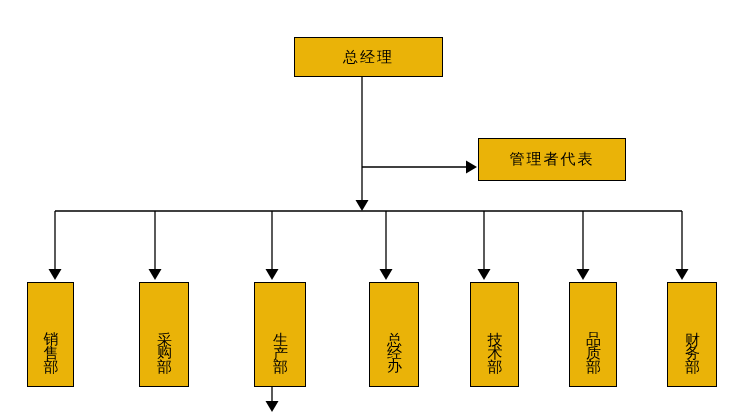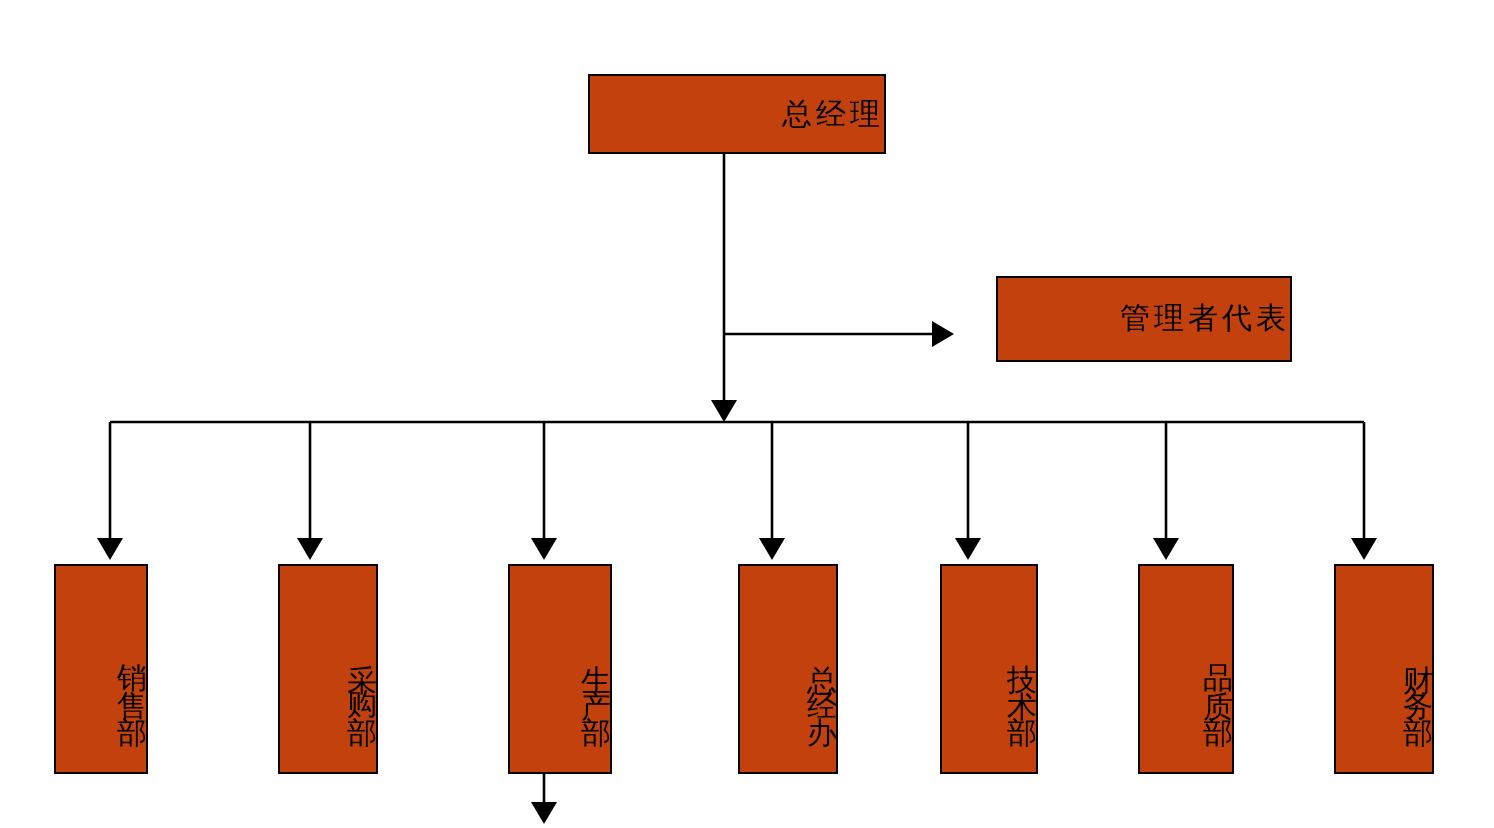--- a/index.html
+++ b/index.html
@@ -27,34 +27,34 @@
     stroke: #000000;
     stroke-width: 1.3;
   }
   .connectors polygon {
     fill: #000000;
     stroke: none;
   }
   .box {
     position: absolute;
     border: 1.5px solid #000000;
-    background: #c2410c;
+    background: #eab308;
     box-sizing: border-box;
     display: flex;
     align-items: center;
-    justify-content: flex-end;
+    justify-content: center;
   }
   .h-label {
     font-size: 15px;
     letter-spacing: 2px;
     white-space: nowrap;
     line-height: 1;
   }
   .gm-box   { left: 294px; top: 37px;  width: 149px; height: 40px; }
-  .rep-box  { left: 498px; top: 138px; width: 148px; height: 43px; }
+  .rep-box  { left: 478px; top: 138px; width: 148px; height: 43px; }
   .dept-box { top: 282px; height: 105px; }
   .v-label {
     writing-mode: vertical-rl;
     text-orientation: upright;
     font-size: 15px;
     letter-spacing: 13px;
     line-height: 1;
     margin-top: 10px;   
   }
   .dept-sales      { left: 27px;  width: 47px; }

